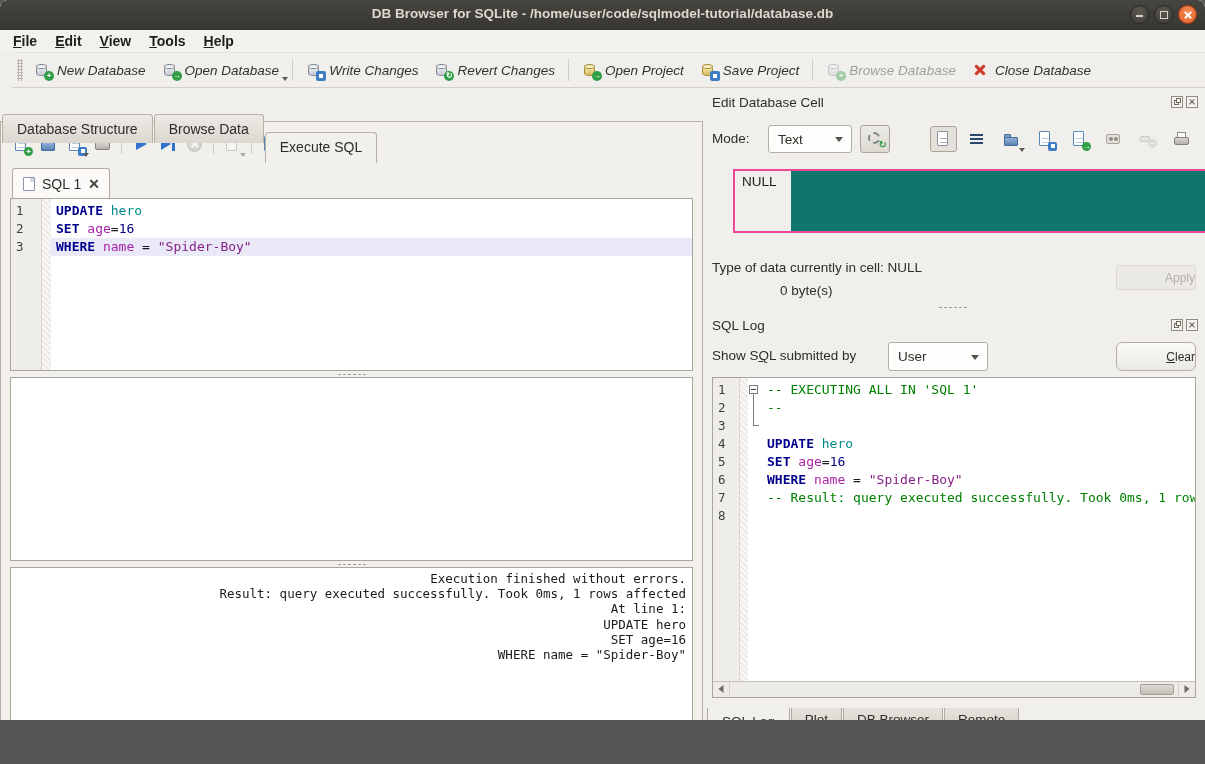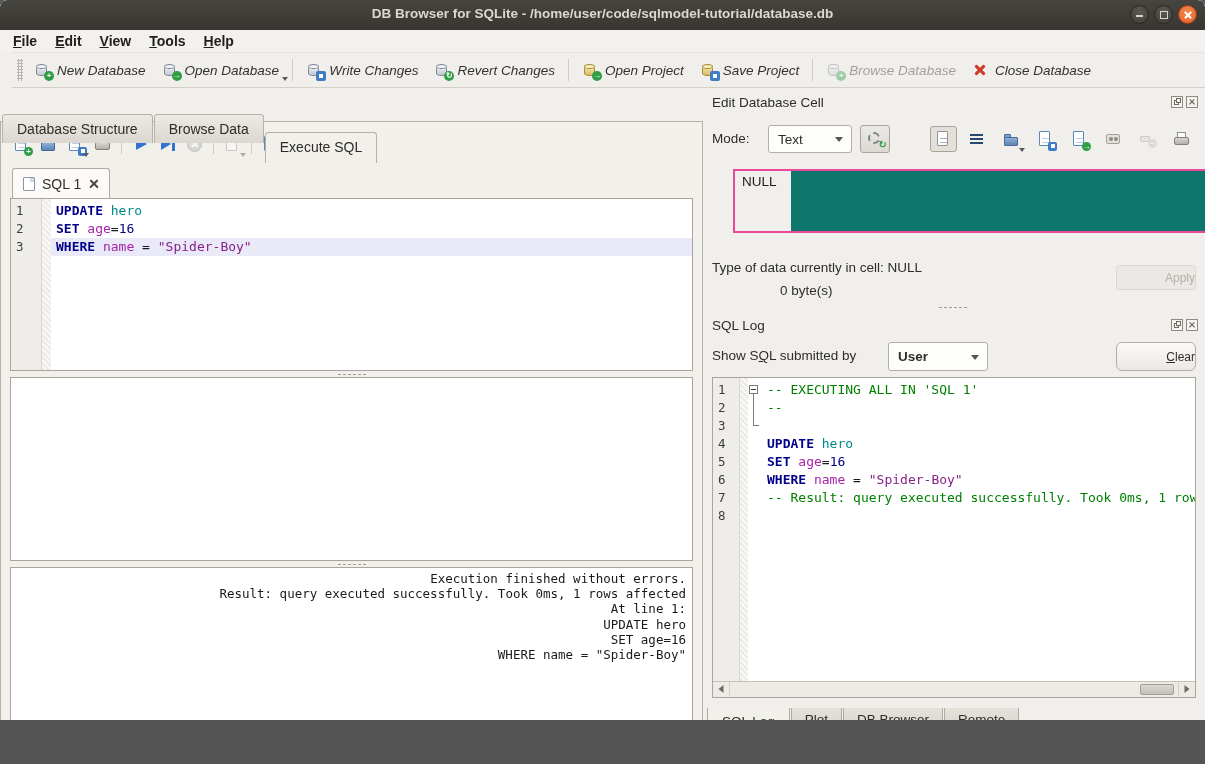--- a/index.html
+++ b/index.html
@@ -382,21 +382,21 @@
     </div>
 
   <div class="dockhdr" style="top:315px;">
     <span>SQL Log</span>
     <span class="sp"></span>
     <span class="dock-btn float"></span>
     <span class="dock-btn closed"></span>
   </div>
 
   <span class="lbl" style="left:712px;top:348px;">Show S<u>Q</u>L submitted by</span>
-  <div class="select" style="left:888px;top:342px;width:100px;height:29px;font-weight:bold;">
+  <div class="select" style="left:888px;top:342px;width:100px;height:29px;">
     <span>User</span>
     <span class="car"></span>
   </div>
   <div class="btn" style="left:1116px;top:342px;width:80px;height:29px;border-radius:6px;">
     <span><u>C</u>lear</span>
   </div>
 
   <div class="codebox logbox" style="left:712px;top:377px;width:484px;height:321px;">
     <div class="codewrap" id="log-lines">
         <div class="crow"><span class="gut">1</span><span class="spc"></span><span class="fold f-start"><span class="tail"></span></span><span class="lncode"><span class="tk-cmt">-- EXECUTING ALL IN 'SQL 1'</span></span></div>

